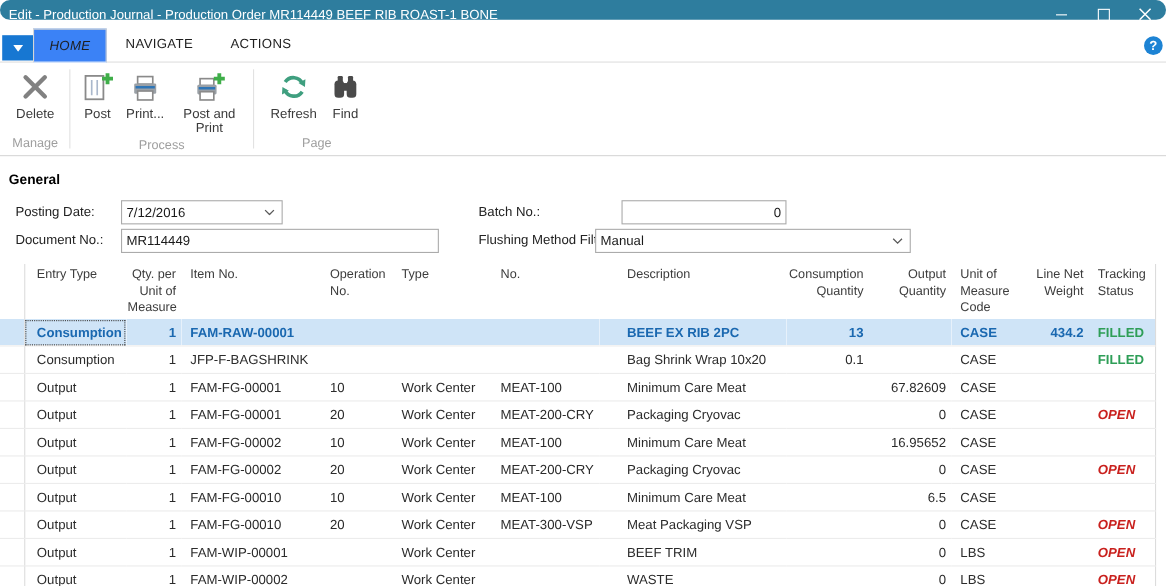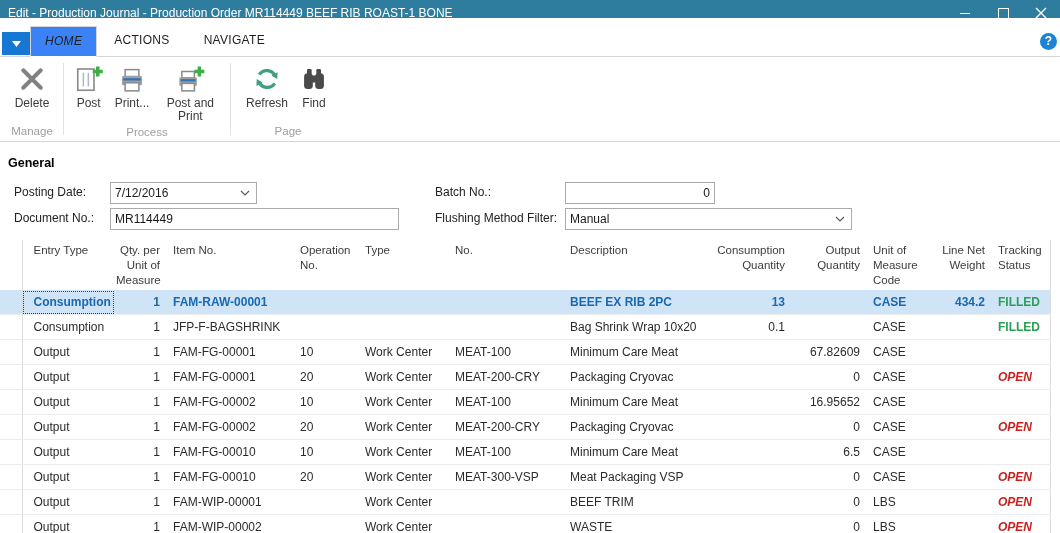--- a/index.html
+++ b/index.html
@@ -2,21 +2,21 @@
 <html style="--titlebar: #2e7d9e; --accent: #1777d2; --badge: #c00000; --selbg: #cfe4f7; --seltext: #1a68b0; --filled: #2e9e57; --open: #c9211e;"><head>
 <meta charset="utf-8">
 <style>
   html,body{margin:0;padding:0;}
   body{
     width:1060px;height:533px;position:relative;overflow:hidden;
     background:#fff;font-family:"Liberation Sans",sans-serif;
     -webkit-font-smoothing:antialiased;
   }
   
-  .titlebar{position:absolute;top:0;left:0;width:1060px;height:18px;background:var(--titlebar,#2e7d9e);}
+  .titlebar{position:absolute;top:0;left:0;width:1060px;height:18px;background:var(--titlebar,#2e7d9e);border-radius:13px;}
   .title-text{position:absolute;left:8px;top:0;line-height:26px;font-size:12px;color:#fff;white-space:nowrap;}
   .winbtns{position:absolute;right:0;top:0;height:26px;display:flex;}
   .winbtn{width:38px;height:26px;display:flex;align-items:center;justify-content:center;}
   .ic-min{width:10px;height:1px;background:#fff;}
   .ic-max{width:9px;height:9px;border:1px solid #fff;}
   
   .tabstrip{position:absolute;top:26px;left:0;width:1060px;height:30px;background:#fff;border-bottom:1px solid #d6d6d6;}
   .menu-btn{position:absolute;left:2px;top:6px;width:28px;height:23px;background:var(--accent,#1777d2);display:flex;align-items:center;justify-content:center;}
   .tabs{position:absolute;left:30px;top:0;height:30px;display:flex;}
   .tab{padding:0 17px;line-height:29px;font-size:12px;color:#1e1e1e;letter-spacing:.3px;}
@@ -82,22 +82,22 @@
 </div>
 
 <div class="tabstrip">
   <div class="menu-btn">
     <svg width="9" height="6" viewBox="0 0 9 6">
         <polygon points="0,0 9,0 4.5,6" fill="#fff"></polygon>
       </svg>
   </div>
   <div class="tabs">
     <div class="tab active">HOME</div>
+    <div class="tab">NAVIGATE</div>
     <div class="tab">ACTIONS</div>
-    <div class="tab">NAVIGATE</div>
   </div>
   <div class="help-btn">?</div>
 </div>
 
 <div class="ribbon">
   <div class="rgroup" style="width:56px">
     <div class="rbuttons" style="justify-content:center">
       <div class="rbtn">
         <span class="ricon">
           <svg width="28" height="28" viewBox="0 0 24 24">
@@ -199,21 +199,21 @@
   <div class="fldbox" style="left:565px;top:39px;width:148px">
     <input class="num" value="0" style="">
   </div>
 
   <span class="flabel" style="left:14px;top:68px">Document No.:</span>
   <div class="fldbox" style="left:110px;top:65px;width:287px">
     <input value="MR114449" style="">
   </div>
 
   <span class="flabel" style="left:435px;top:68px">Flushing Method Filter:</span>
-  <div class="fldbox" style="left:565px;top:65px;width:285px">
+  <div class="fldbox" style="left:541px;top:65px;width:285px">
     <input value="Manual" style="">
     <span class="chev">
       <svg width="10" height="6" viewBox="0 0 10 6">
           <polyline points="1,1 5,5 9,1" fill="none" stroke="#5a5a5a" stroke-width="1.2"></polyline>
         </svg>
     </span>
   </div>
 
   <table class="jtable">
     <colgroup>

